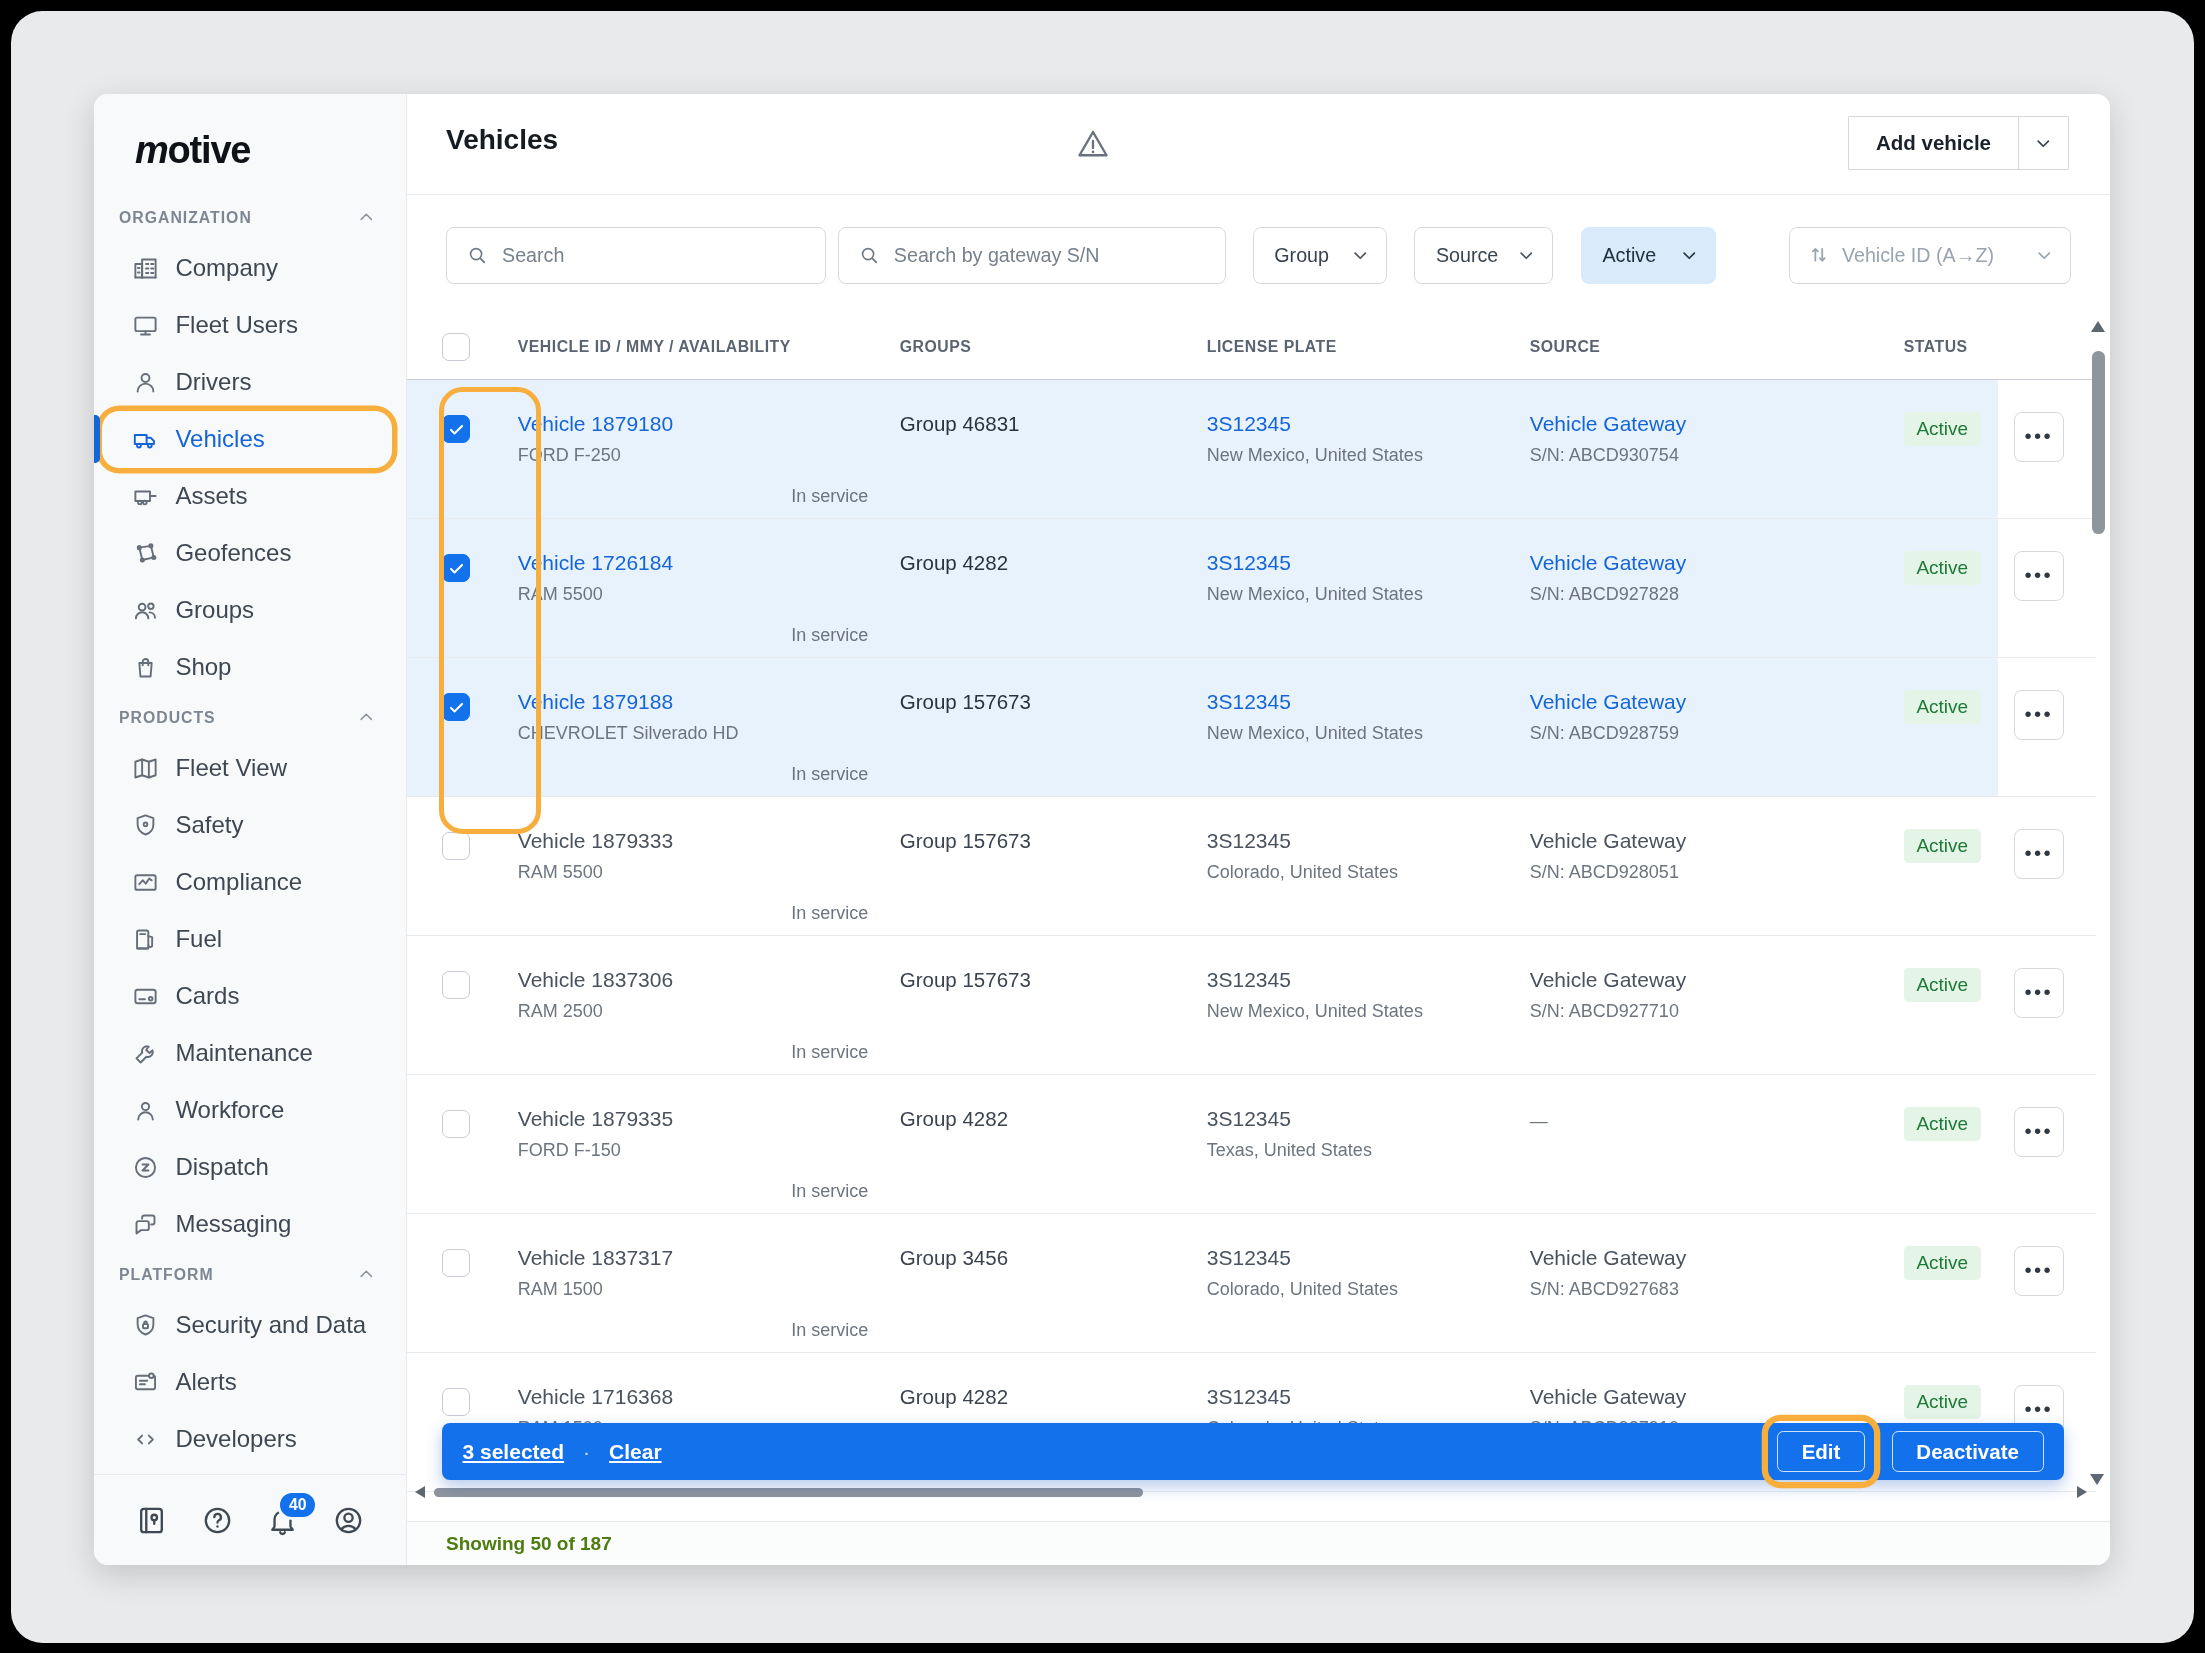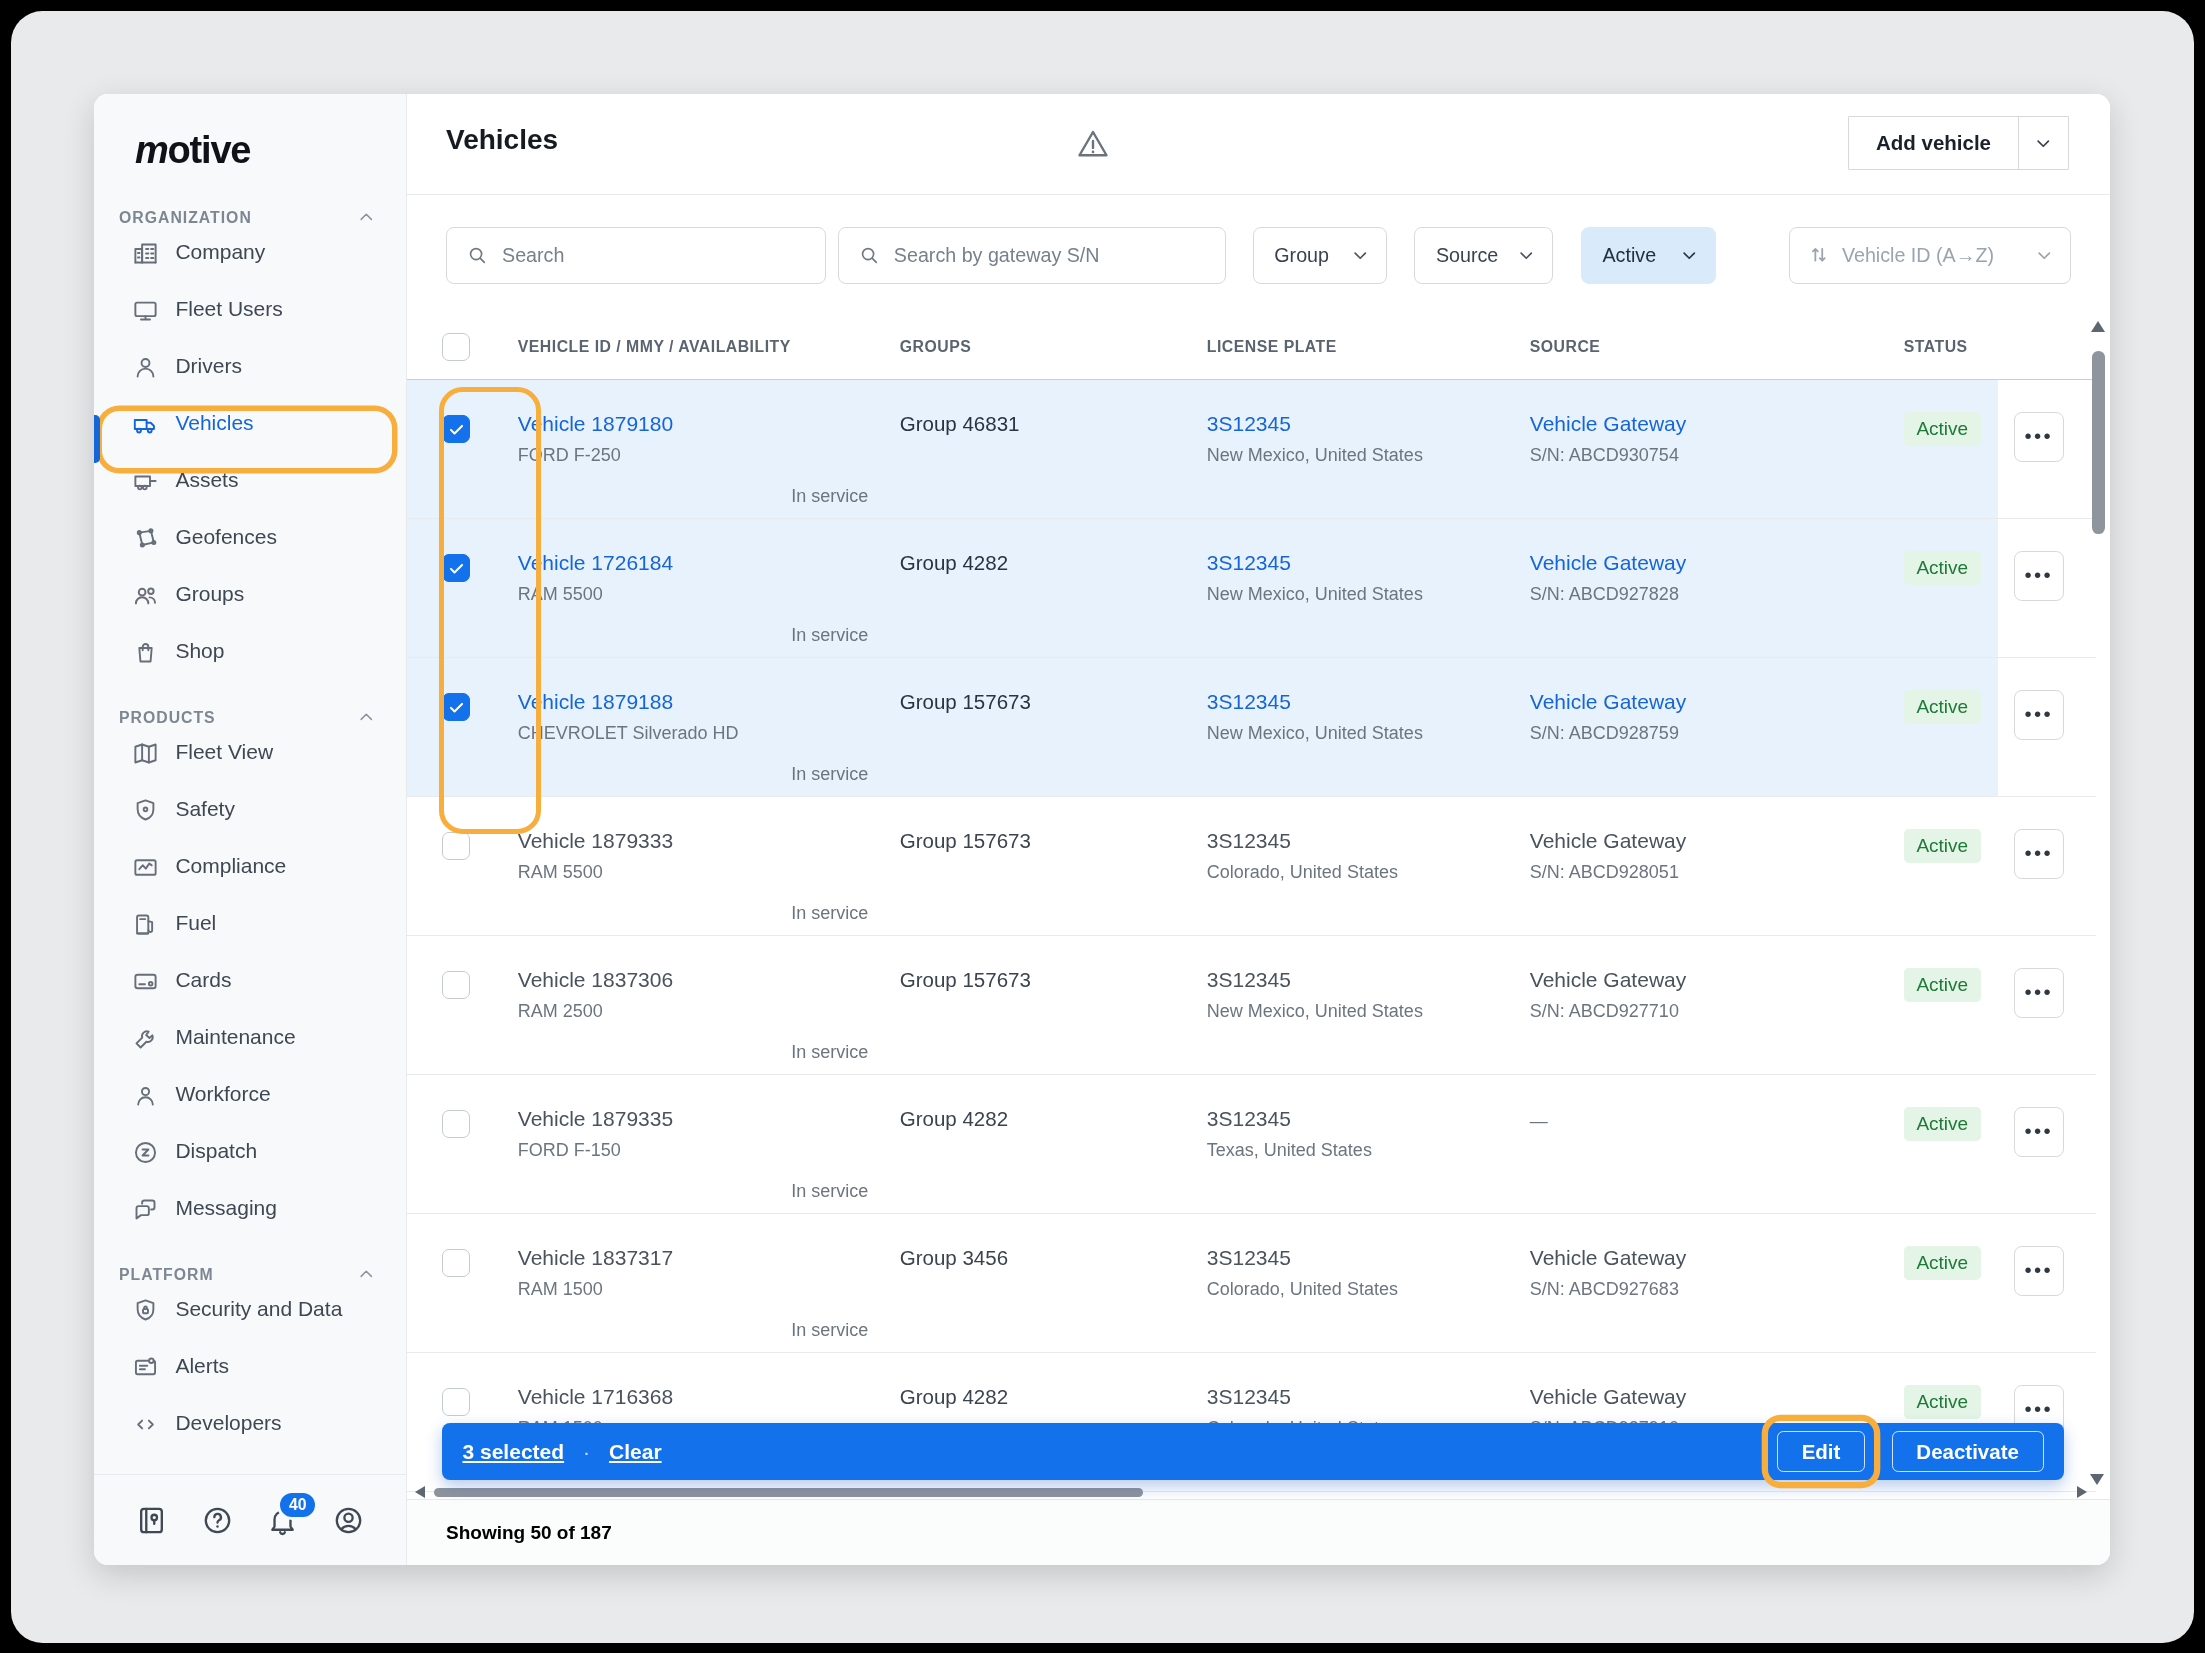--- a/index.html
+++ b/index.html
@@ -12,22 +12,22 @@
               display: flex; overflow: hidden; }
 
   
   .sidebar { width: 313px; flex: none; background: #F8F9FA; border-right: 0.8px solid #E8EAED; position: relative; }
   .logo { margin: 35px 0 0 41px; font-size: 38px; font-weight: 800; letter-spacing: -1.2px; color: #0F1319; display: block; }
   .logo::first-letter { font-style: italic; }
   .nav { margin-top: 23.6px; }
   .nav-section-label { height: 44px; display: flex; align-items: center; justify-content: space-between;
                        padding: 0 30px 0 25px; font-size: 15.8px; font-weight: 700; letter-spacing: 1px; color: #7C8792; }
   .nav-section-label .chev { width: 20.5px; height: 20.5px; color: #8A939D; }
-  .nav-item { height: 57px; display: flex; margin: 0 14px 0 7.9px; padding-left: 30px;
-              border-radius: 17.3px; font-size: 21px; color: #3E4853; cursor: pointer; position: relative; }
+  .nav-item { height: 57px; display: flex; align-items: center; margin: 0 14px 0 7.9px; padding-left: 30px;
+              border-radius: 17.3px; font-size: 24px; color: #3E4853; cursor: pointer; position: relative; }
   .nav-icon { width: 27px; height: 27px; margin-right: 16.5px; color: #666F79; flex: none; }
   .nav-icon svg, .nav-section-label svg, .foot-icon svg { width: 100%; height: 100%; display: block; }
   .nav-item.active { color: #1565D8; font-weight: 500; }
   .nav-item.active .nav-icon { color: #1565D8; }
   .nav-item.ring { box-shadow: 0 0 0 5.5px #F7AE3C; }
   .nav-item.ring::before { content: ""; position: absolute; left: -7.9px; top: 4.7px; bottom: 4.7px; width: 6.3px;
                            background: #1366D9; border-radius: 0 4.7px 4.7px 0; }
   .sidebar-footer { position: absolute; left: 0; right: 0; bottom: 0; height: 91px; border-top: 0.8px solid #E8EAED;
                     display: flex; align-items: center; justify-content: space-between; padding: 0 41px; }
   .foot-icon { width: 33px; height: 33px; color: #3F4954; position: relative; cursor: pointer; }
@@ -113,23 +113,23 @@
   .bar-actions { margin-left: auto; display: flex; align-items: center; gap: 17.3px; }
   .bar-btn { background: transparent; border: 1.6px solid rgba(255,255,255,.8); border-radius: 6.3px; color: #fff;
              font: inherit; font-size: 20.5px; font-weight: 700; padding: 7.9px 23.6px; cursor: pointer; }
   .edit-hl { box-shadow: 0 0 0 6.3px #F7AE3C; border-radius: 12.6px; padding: 9.5px 9.5px; }
   .hscroll { position: absolute; left: 7.9px; top: 1392px; width: 1682px; height: 12.6px; z-index: 9; }
   .hs-left { position: absolute; left: 0; top: 0; width: 0; height: 0; border-top: 6.3px solid transparent;
              border-bottom: 6.3px solid transparent; border-right: 10.2px solid #5E6670; }
   .hs-right { position: absolute; right: 9.5px; top: 0; width: 0; height: 0; border-top: 6.3px solid transparent;
               border-bottom: 6.3px solid transparent; border-left: 10.2px solid #5E6670; }
   .hs-thumb { position: absolute; left: 19px; top: 1.6px; width: 709px; height: 9.5px; background: #8F959C; border-radius: 4.7px; }
-  .content-footer { position: absolute; left: 0; right: 0; bottom: 0; height: 66px; border-top: 0.8px solid #E6E8EB;
+  .content-footer { position: absolute; left: 0; right: 0; bottom: 0; height: 44px; border-top: 0.8px solid #E6E8EB;
                     background: #FBFCFC; display: flex; align-items: center; padding-left: 39px;
-                    font-size: 19px; font-weight: 700; color: #000000; }
+                    font-size: 19px; font-weight: 700; color: #4d7c0f; }
 </style>
 </head>
 <body>
 
 <div class="frame">
   <div class="app-card">
 
     <aside class="sidebar">
       <span class="logo">motive</span>
       <nav class="nav" id="sidebar-nav">

